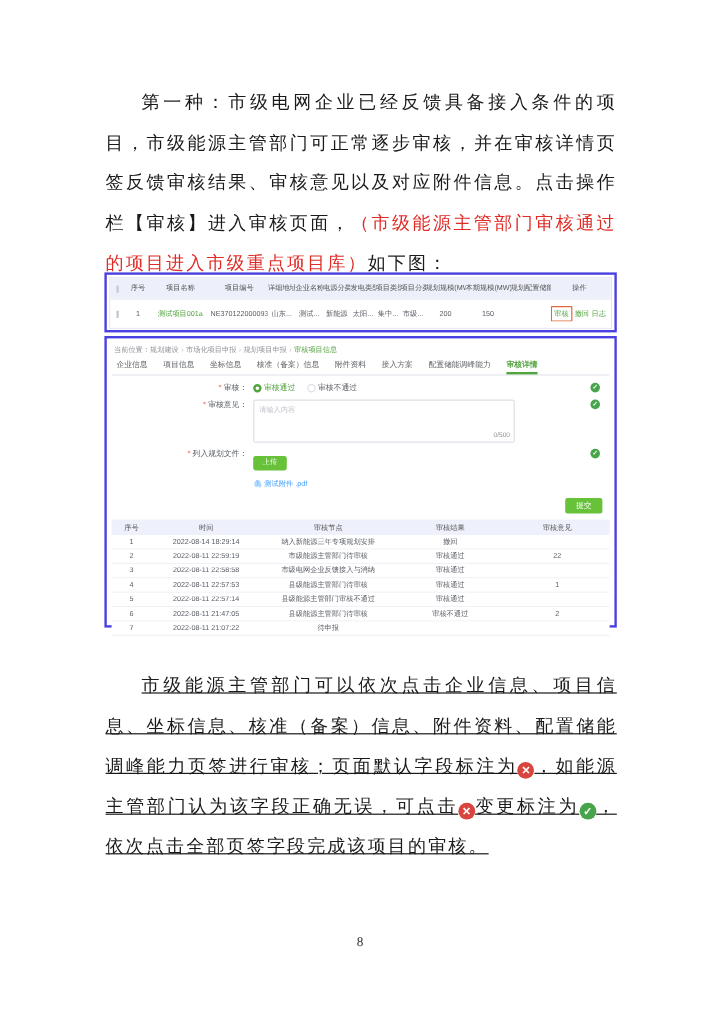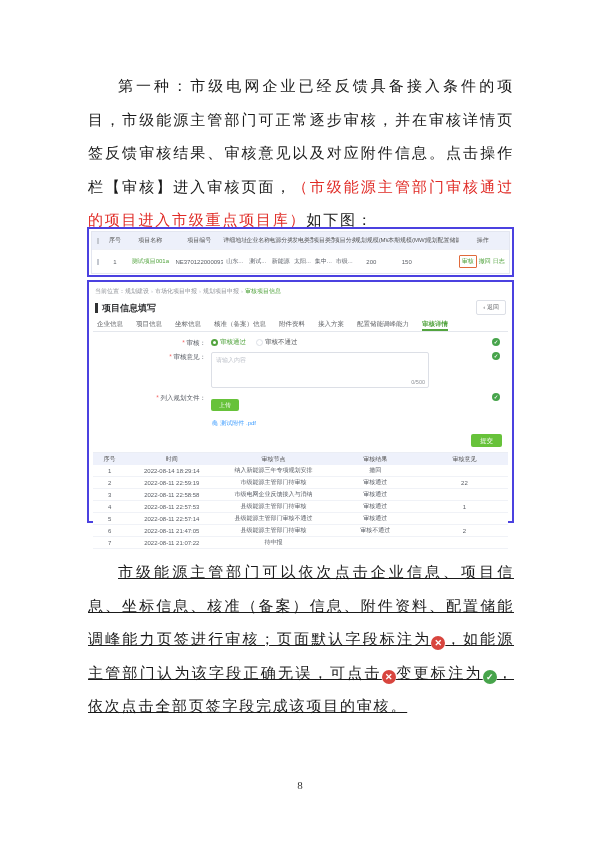--- a/index.html
+++ b/index.html
@@ -144,24 +144,20 @@
       </div>
   </div>
 </div>
 
 <div class="shot shot2">
 
   <div class="crumb">
     <span>当前位置：</span><span>规划建设</span><span class="sep">›</span><span>市场化项目申报</span><span class="sep">›</span><span>规划项目申报</span><span class="sep">›</span><span class="current">审核项目信息</span>
   </div>
 
-  <div class="title-row">
-    <div class="page-title">项目信息填写</div>
-    <button class="back-btn">‹ 返回</button>
-  </div>
 
   <div class="tabs-row" id="tabs">
       <div class="tab">企业信息</div>
       <div class="tab">项目信息</div>
       <div class="tab">坐标信息</div>
       <div class="tab">核准（备案）信息</div>
       <div class="tab">附件资料</div>
       <div class="tab">接入方案</div>
       <div class="tab">配置储能调峰能力</div>
       <div class="tab active">审核详情</div>

